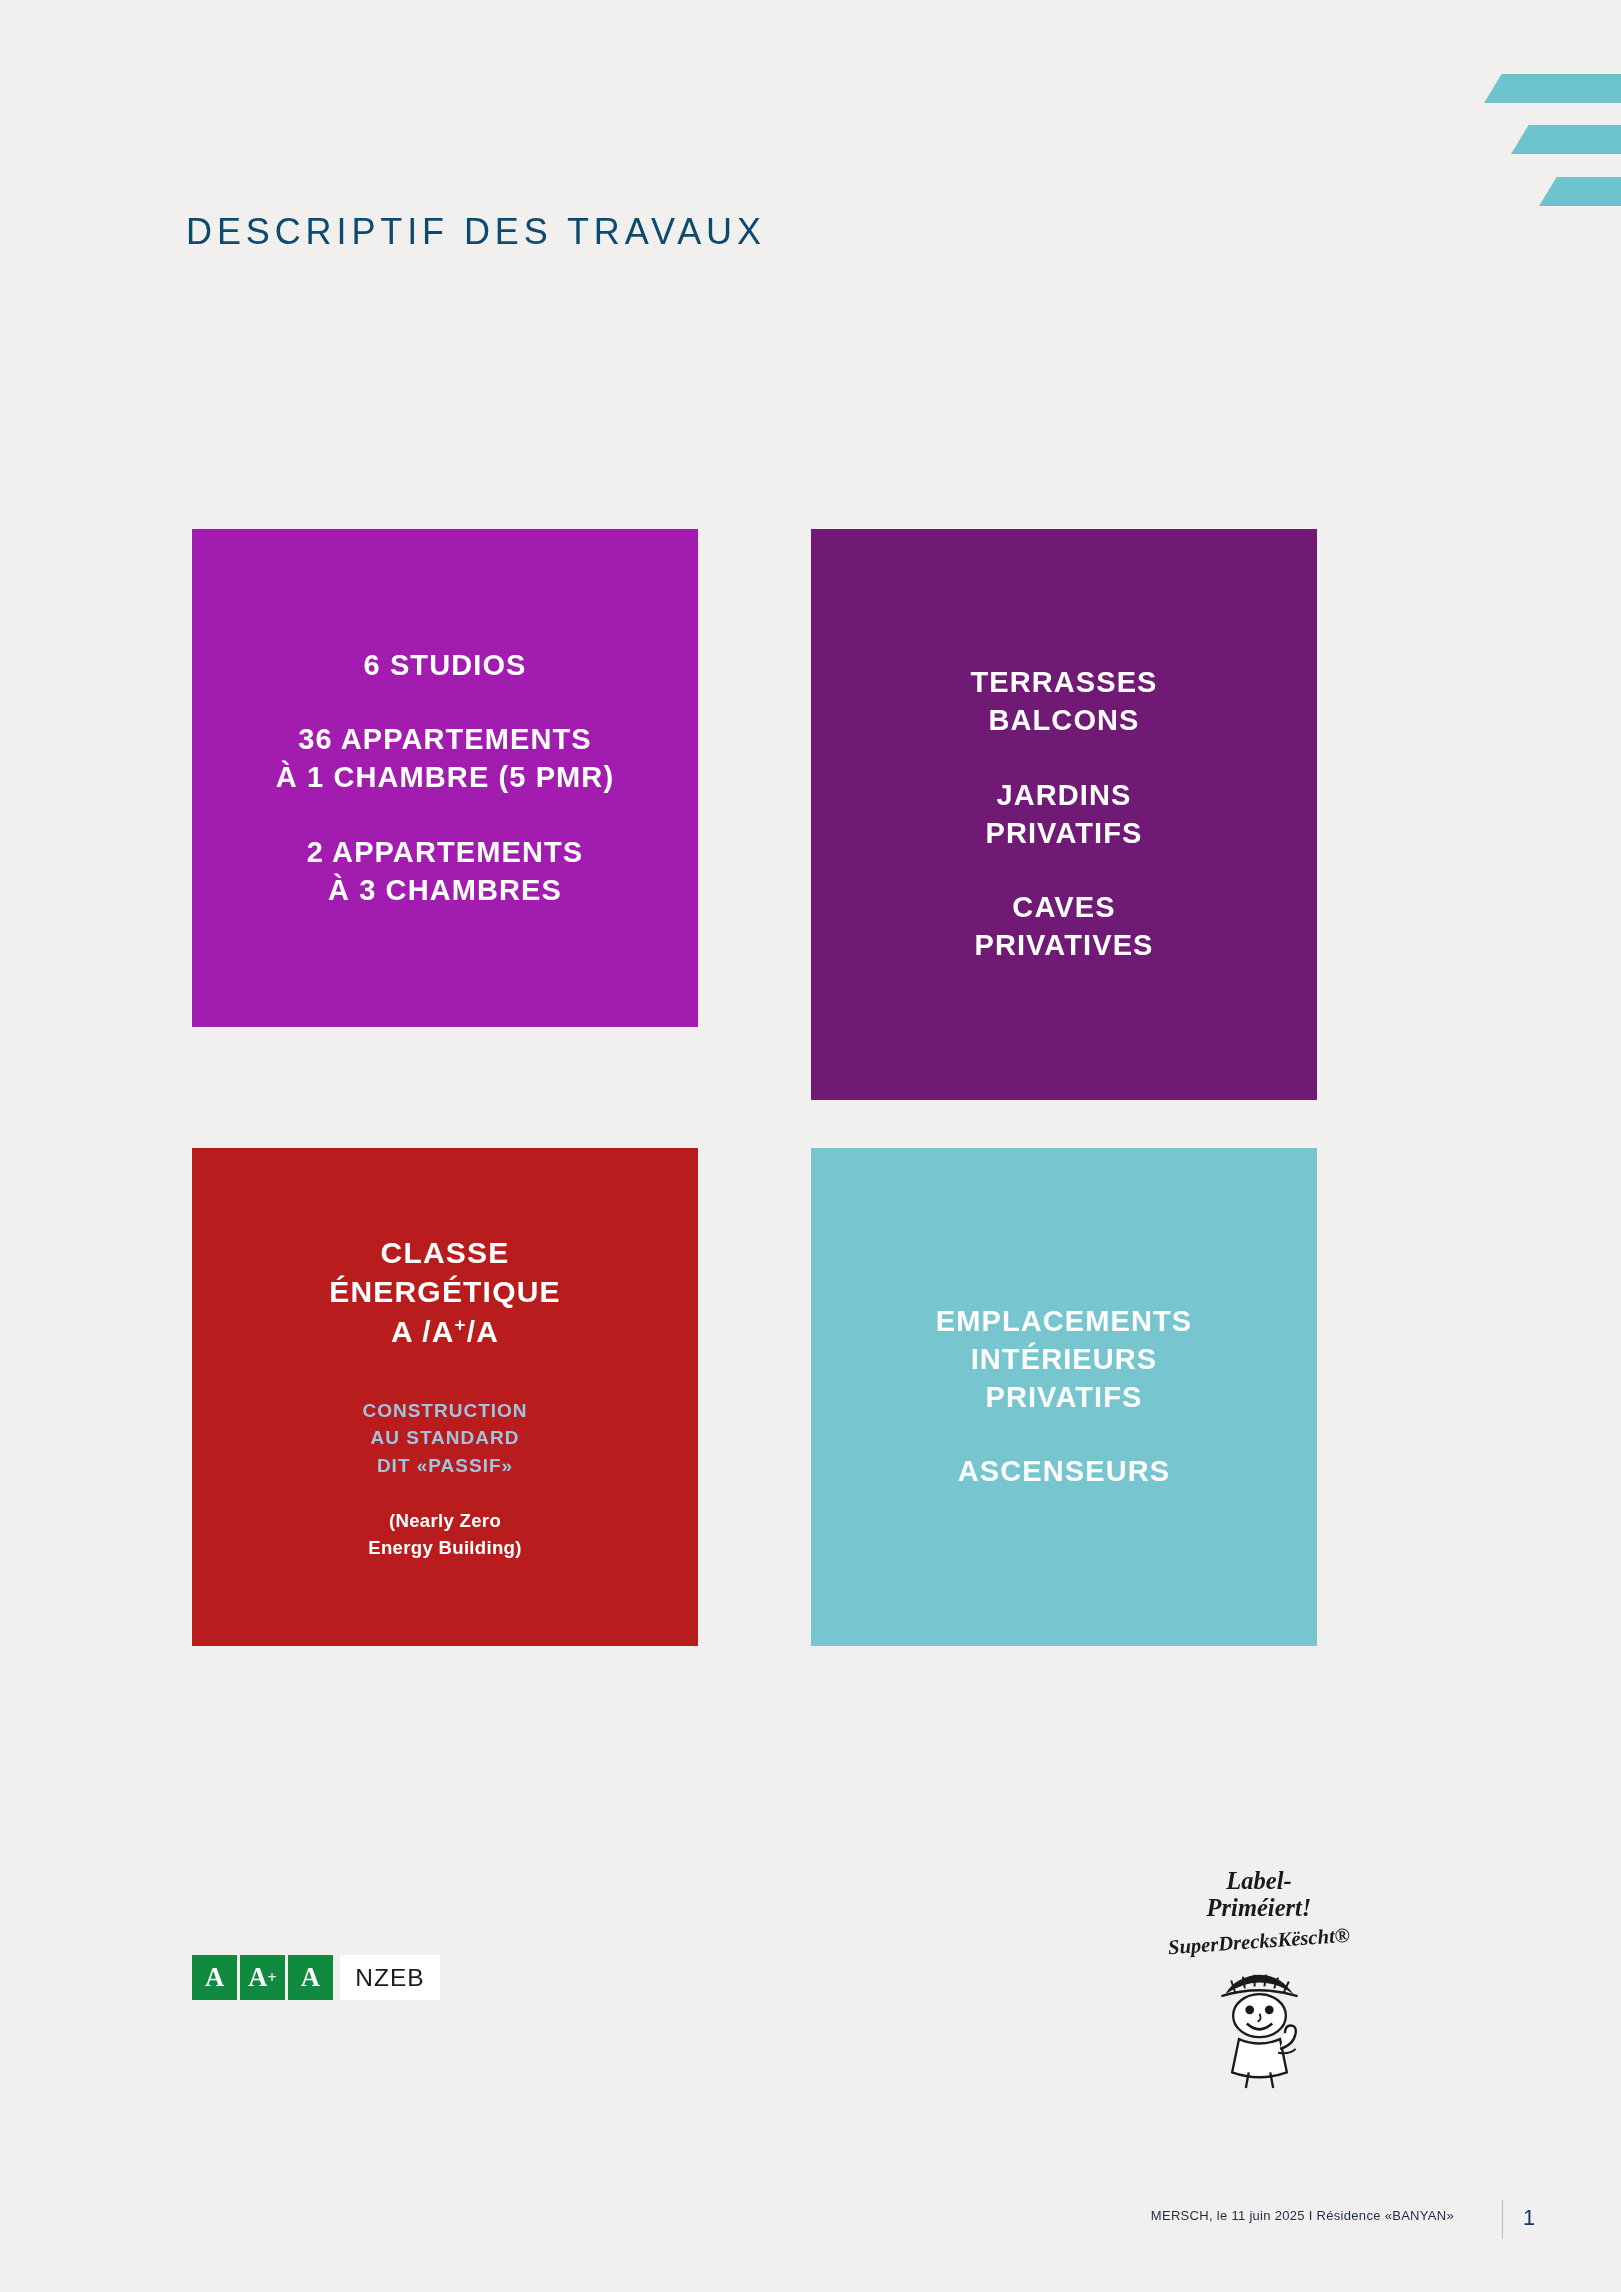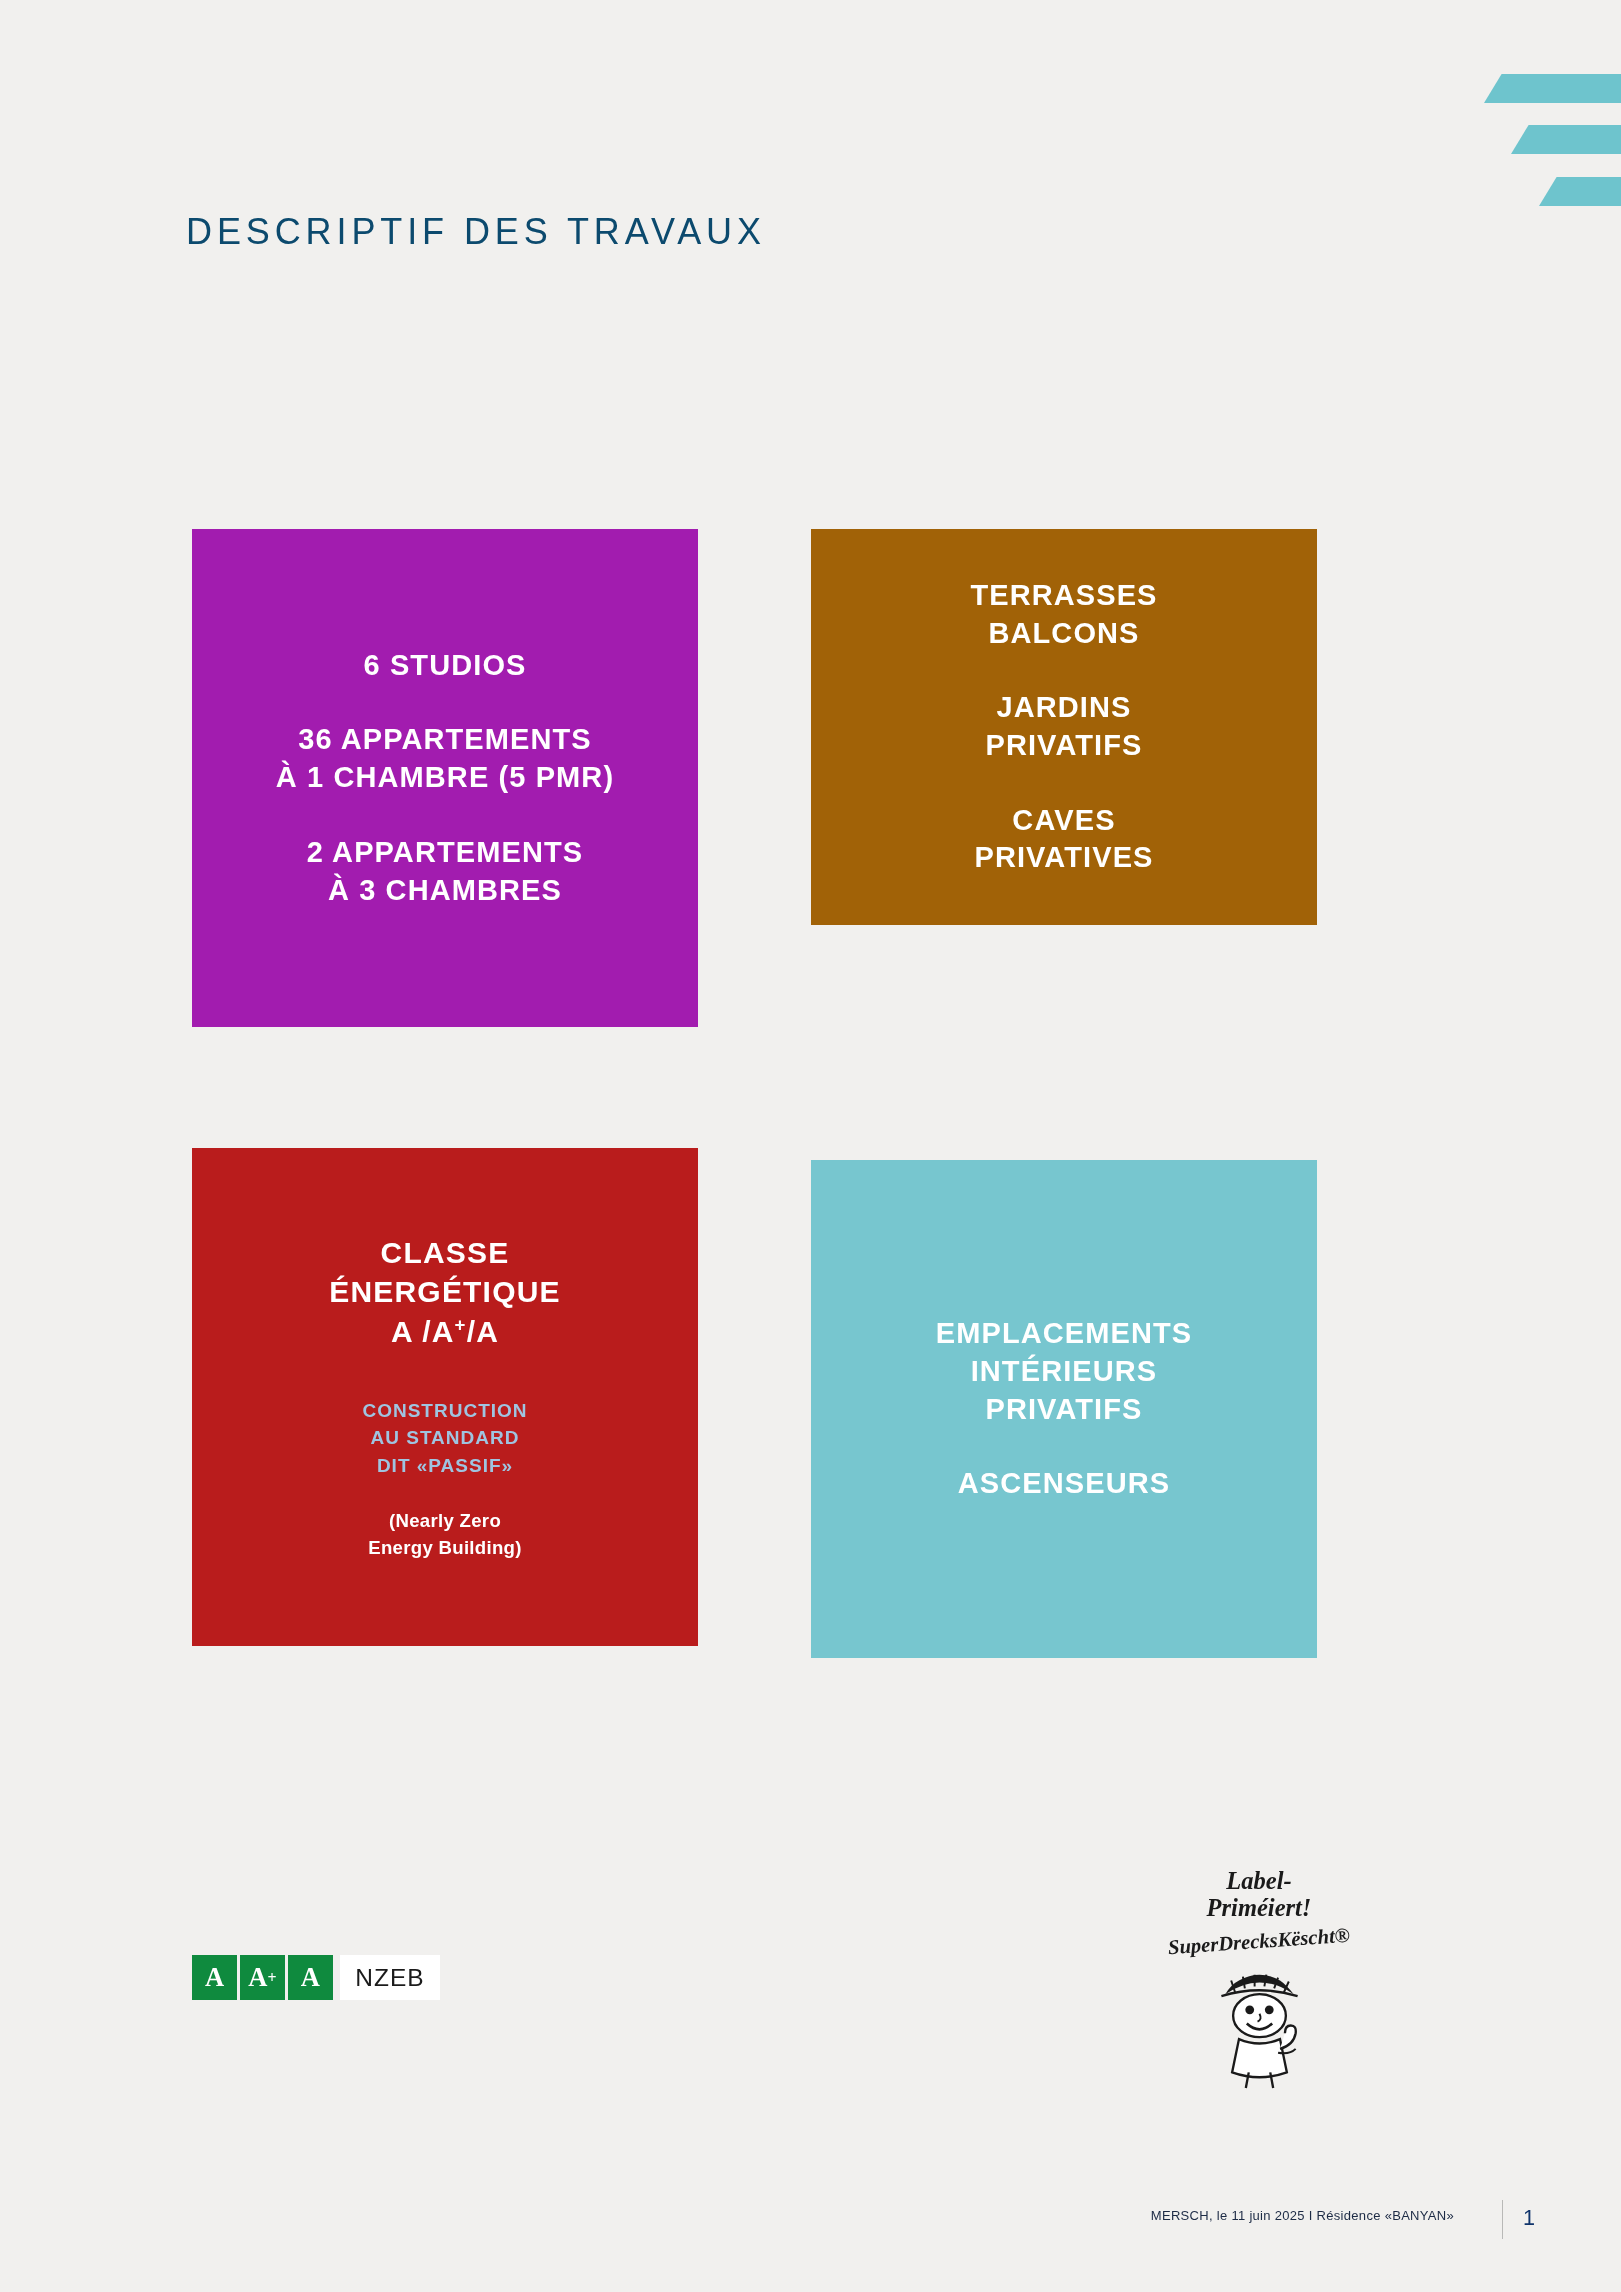--- a/index.html
+++ b/index.html
@@ -68,23 +68,23 @@
     width: 506px;
     box-sizing: border-box;
     display: flex;
     flex-direction: column;
     align-items: center;
     justify-content: center;
     text-align: center;
     color: #ffffff;
   }
   .card-tl { left: 0;     top: 0;   height: 498px; background: #a21caf; }
-  .card-tr { left: 619px; top: 0;   height: 396px; background: #a16207; }
+  .card-tr { left: 619px; top: 0;   height: 571px; background: #701a75; }
   .card-bl { left: 0;     top: 619px; height: 498px; background: #b91c1c; }
-  .card-br { left: 619px; top: 619px; height: 498px; background: #77c6cf; margin-top: 12px; }
+  .card-br { left: 619px; top: 619px; height: 498px; background: #77c6cf; }
 
   .card p {
     margin: 0;
     font-size: 29px;
     line-height: 1.30;
     letter-spacing: 1.1px;
     font-weight: 600;
   }
   .card .grp {
     margin-bottom: 37px;

